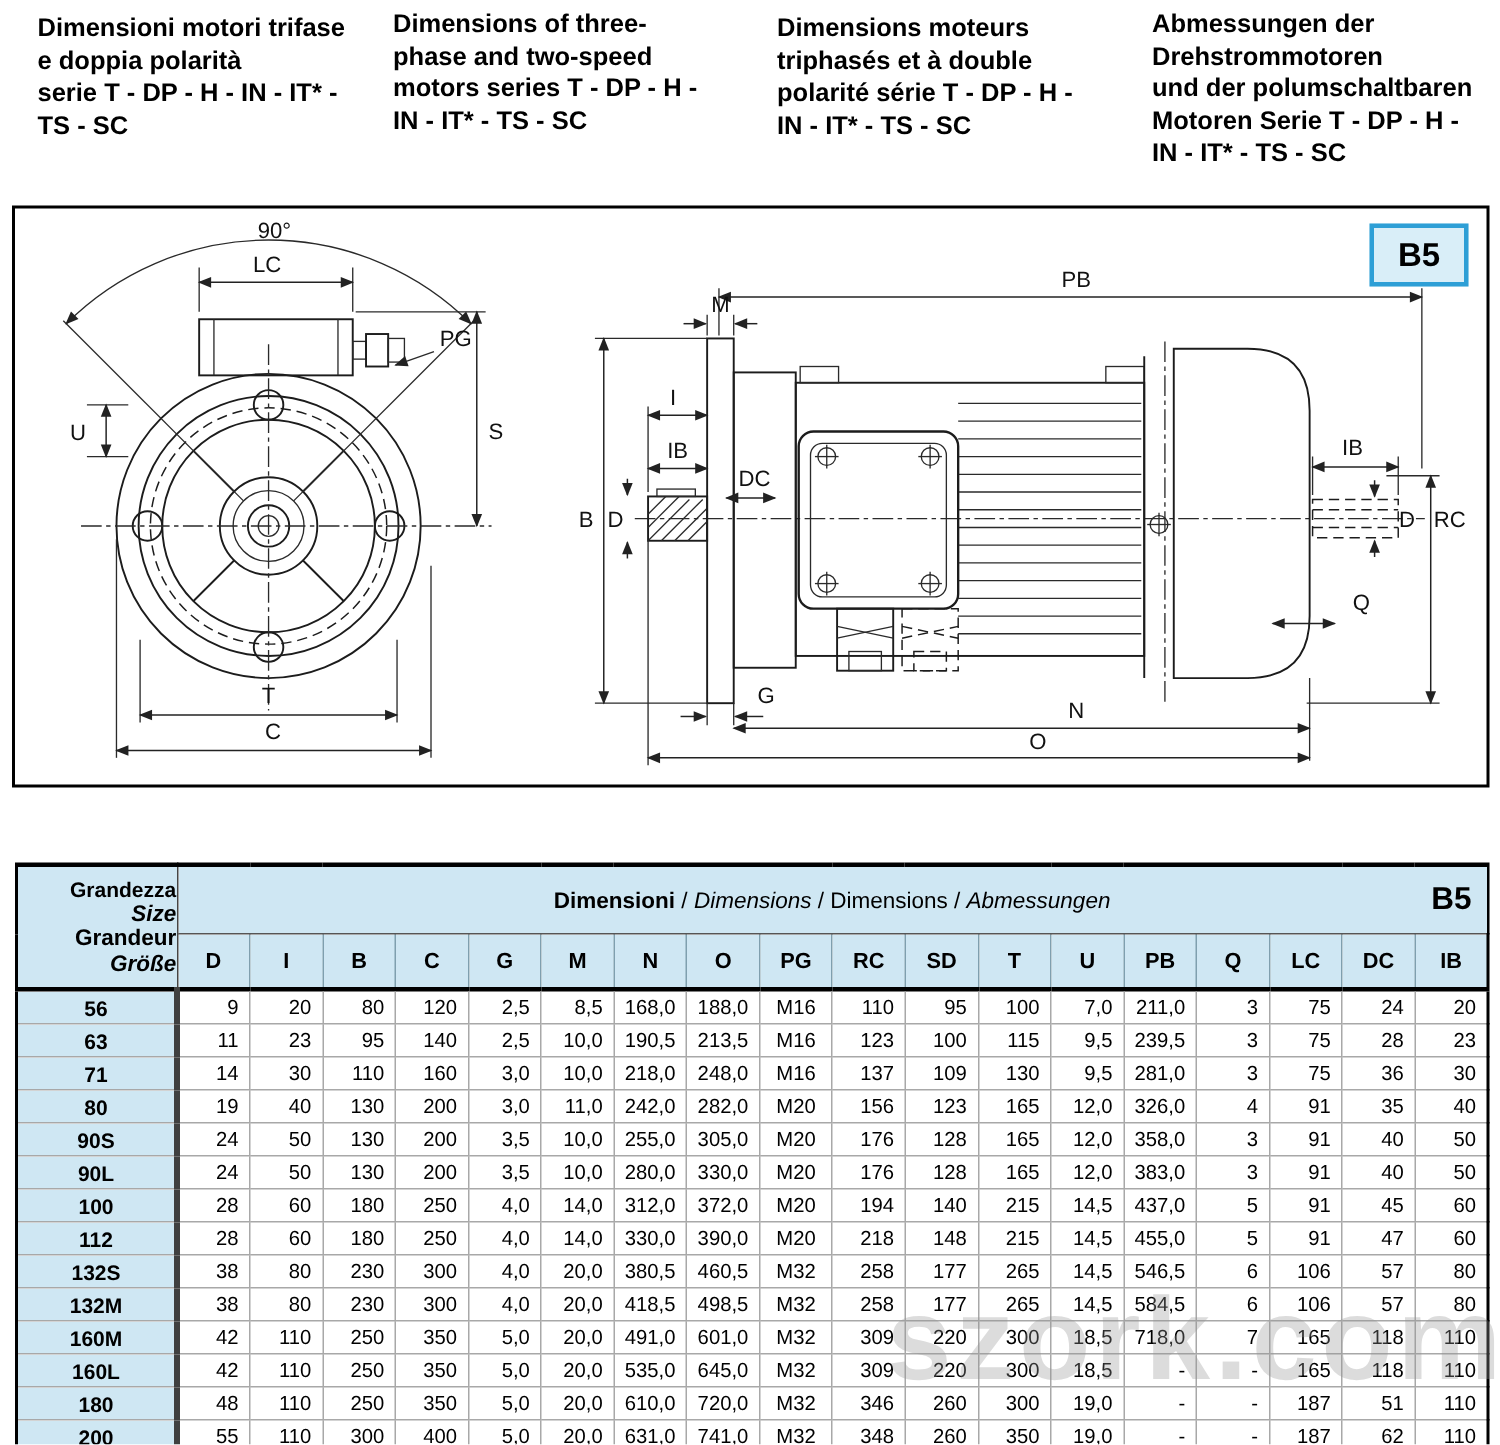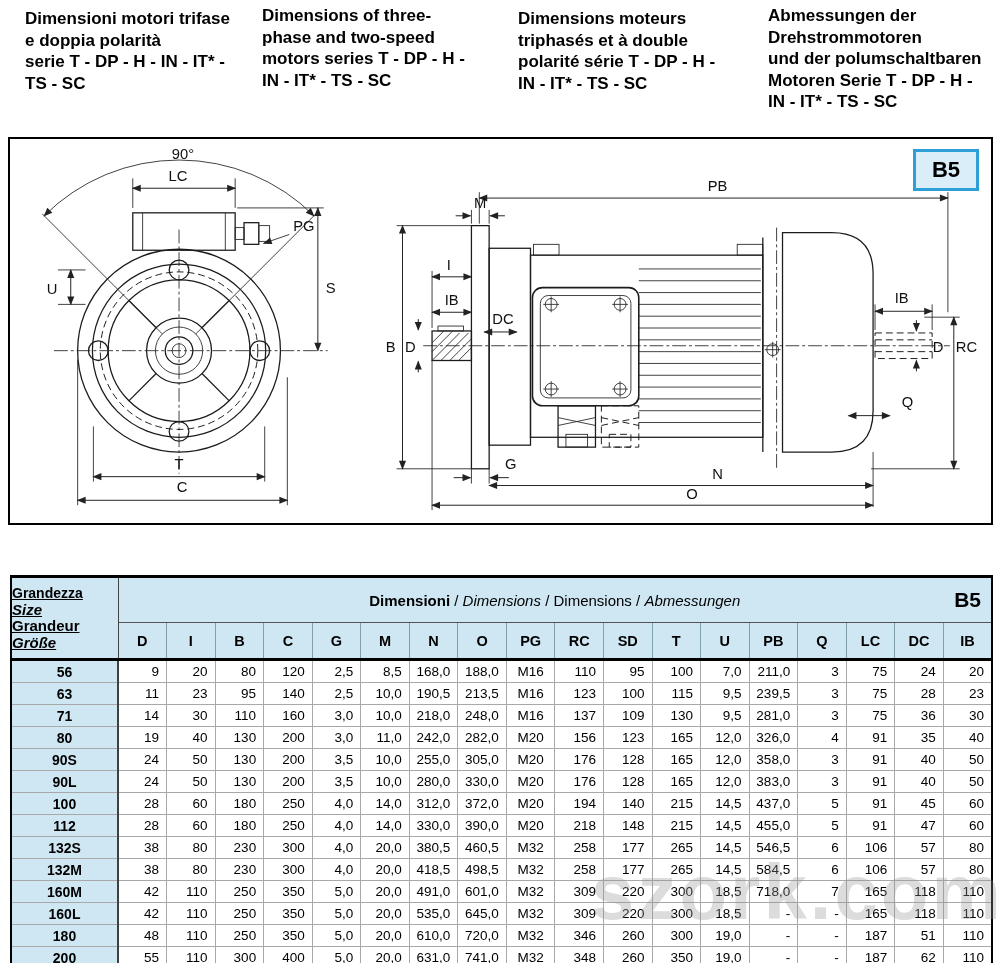--- a/index.html
+++ b/index.html
@@ -30,37 +30,37 @@
               justify-content:center; font-size:22px; font-weight:bold; }
   .wm-diagram { position:absolute; left:34px; top:56px; font-size:56px; letter-spacing:6px;
                 color:#d9d9d9; opacity:.8; white-space:nowrap; pointer-events:none; }
 
   
   .table-wrap { position:absolute; left:10px; top:575px; width:983px; }
   table { width:100%; border-collapse:collapse; table-layout:fixed; background:#fff;
           border:2px solid #000; border-top-width:3px; border-bottom-width:3px; }
   th, td { overflow:hidden; }
   thead th { background:#cfe7f3; border:1px solid #7f9fae; }
-  .size-th { width:107px; vertical-align:middle; text-align:left; border-right:1px solid #444;
-             border-bottom:3px solid #000; padding:2px 0;text-decoration:underline; }
+  .size-th { width:107px; vertical-align:middle; text-align:right; border-right:1px solid #444;
+             border-bottom:3px solid #000; padding:2px 0; }
   .szl { font-size:15px; line-height:16.5px; }
   .szl.bold { font-weight:bold; font-size:14px; }
   .szl.italic { font-style:italic; }
   .dim-th { position:relative; height:42px; text-align:center; vertical-align:middle;
             font-weight:normal; font-size:15px; border-bottom:1px solid #555; }
   .dim-th .bold { font-weight:bold; }
   .dim-th .italic { font-style:italic; }
   .corner { position:absolute; right:10px; top:50%; transform:translateY(-50%);
             font-size:21px; font-weight:bold; }
   .col-th { height:33px; font-size:14.5px; font-weight:bold; text-align:center;
             border-bottom:3px solid #000; }
   tbody td { height:21px; font-size:13.5px; text-align:right; padding:0 7px 0 0;
              border:1px solid #a8a8a8; }
   tbody td.size { background:#cfe7f3; font-weight:bold; text-align:center; padding:0;
-                  font-size:14px; border-right:2px solid #404040; }
+                  font-size:14px; border-right:4px solid #404040; }
   tbody td.pg { text-align:center; padding:0; }
   .wm-table { position:absolute; left:545px; top:272px; font-size:78px; font-weight:bold;
               letter-spacing:3px; color:rgba(150,150,150,0.33); pointer-events:none;
               white-space:nowrap;margin-left:36px; }
 </style>
 </head>
 <body>
 
 <div class="page">
 

